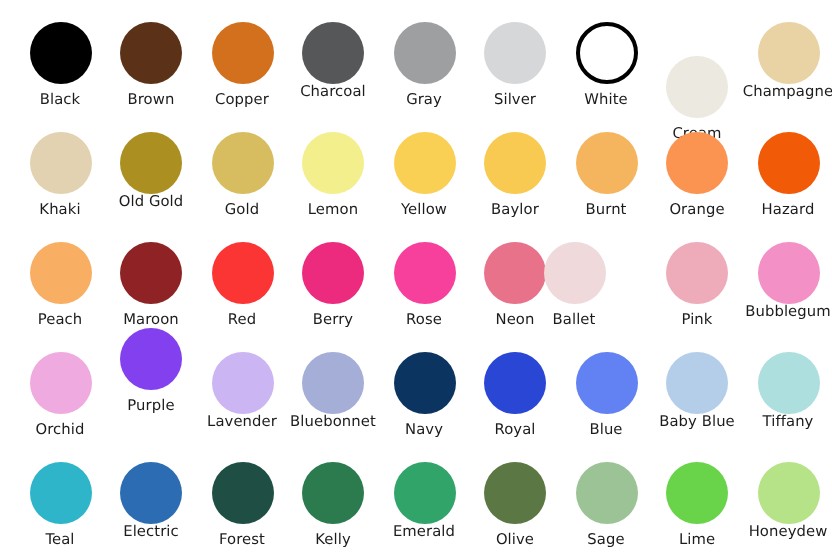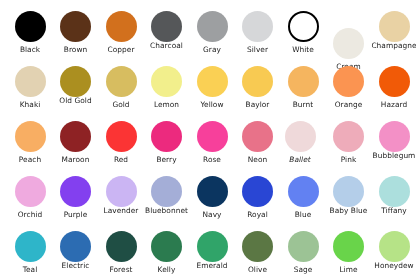--- a/index.html
+++ b/index.html
@@ -143,37 +143,37 @@
       <div class="label">Berry</div>
     </div>
     <div class="swatch" style="left: 189px; top: 121px;">
       <div class="dot" style="background: rgb(247, 64, 155);"></div>
       <div class="label">Rose</div>
     </div>
     <div class="swatch" style="left: 234.5px; top: 121px;">
       <div class="dot" style="background: rgb(232, 114, 137);"></div>
       <div class="label">Neon</div>
     </div>
-    <div class="swatch" style="left: 277px; top: 121px; font-style: italic;">
+    <div class="swatch" style="left: 264px; top: 121px;">
       <div class="dot" style="background: rgb(239, 217, 218);"></div>
       <div class="label">Ballet</div>
     </div>
     <div class="swatch" style="left: 325.5px; top: 121px;">
       <div class="dot" style="background: rgb(238, 172, 186);"></div>
       <div class="label">Pink</div>
     </div>
     <div class="swatch" style="left: 371px; top: 121px;">
       <div class="dot" style="background: rgb(243, 144, 198);"></div>
       <div class="label raised">Bubblegum</div>
     </div>
     <div class="swatch" style="left: 7px; top: 176px;">
       <div class="dot" style="background: rgb(239, 170, 223);"></div>
       <div class="label">Orchid</div>
     </div>
-    <div class="swatch" style="left: 52.5px; top: 176px;">
+    <div class="swatch" style="left: 52.5px; top: 164px;">
       <div class="dot" style="background: rgb(131, 64, 239);"></div>
       <div class="label">Purple</div>
     </div>
     <div class="swatch" style="left: 98px; top: 176px;">
       <div class="dot" style="background: rgb(203, 181, 243);"></div>
       <div class="label raised">Lavender</div>
     </div>
     <div class="swatch" style="left: 143.5px; top: 176px;">
       <div class="dot" style="background: rgb(164, 174, 215);"></div>
       <div class="label raised">Bluebonnet</div>

